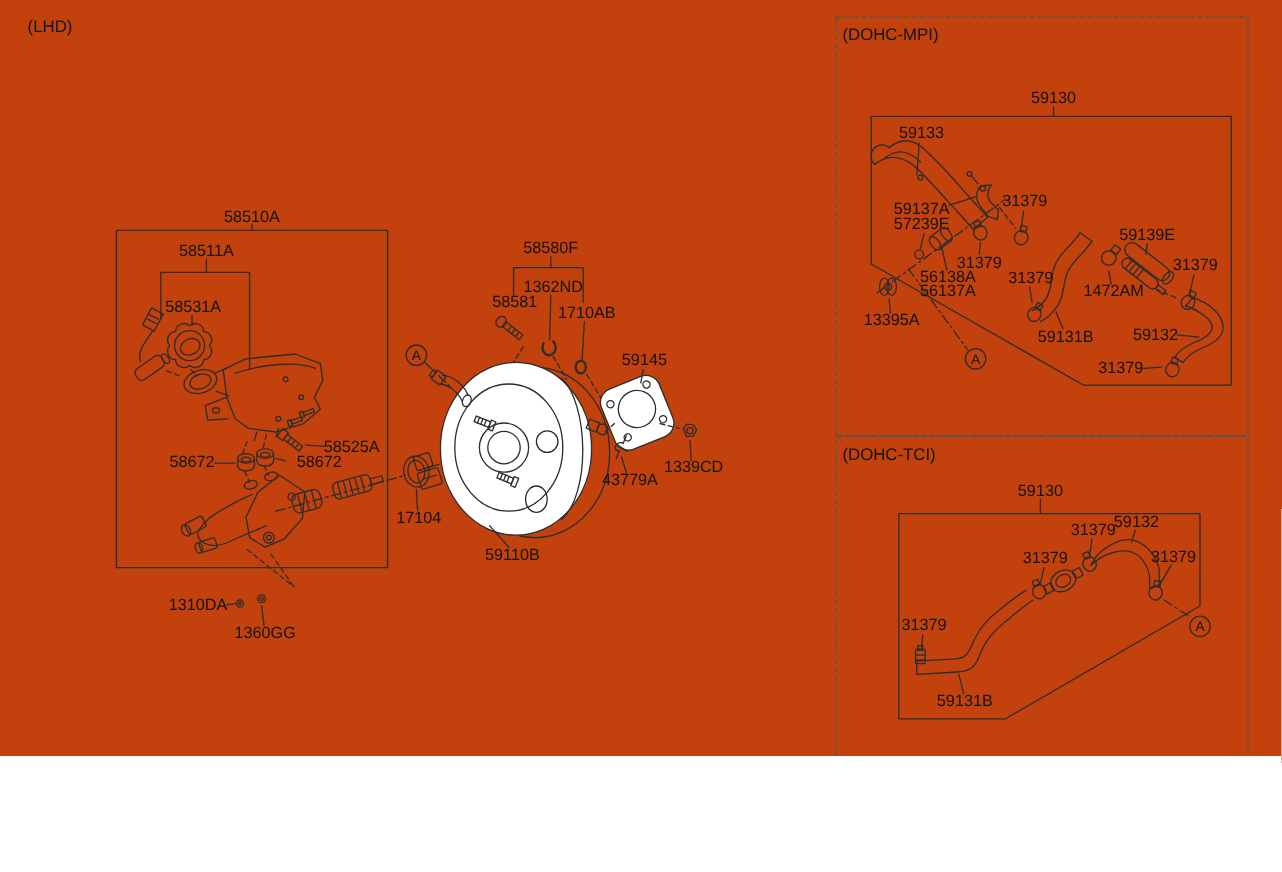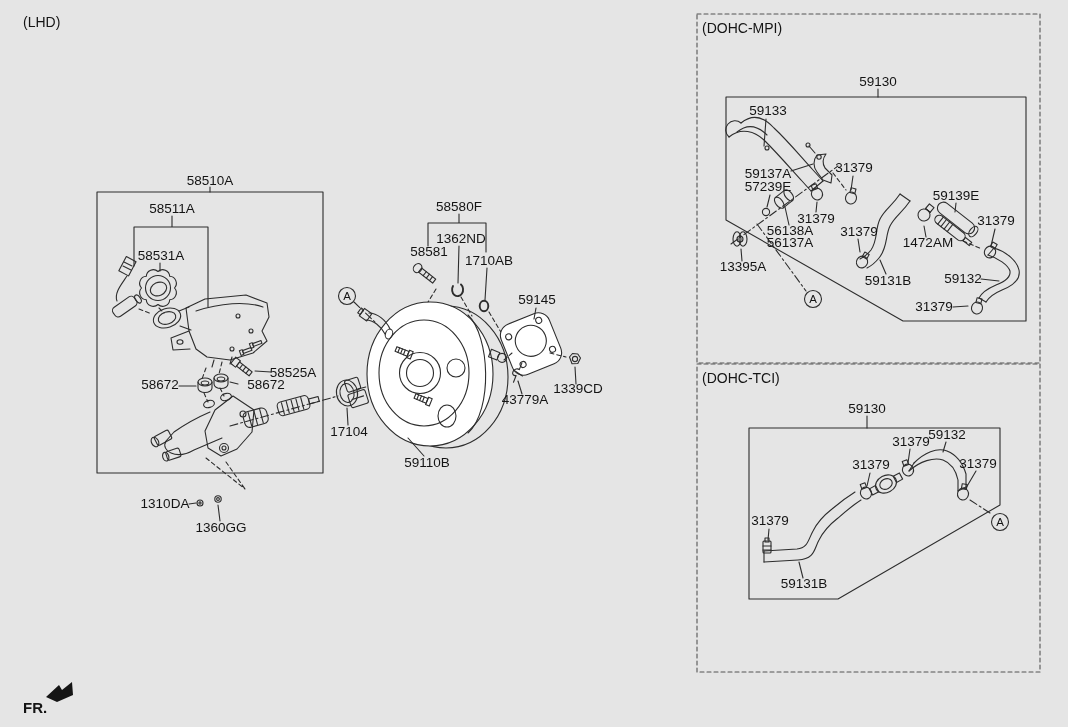--- a/index.html
+++ b/index.html
@@ -1,16 +1,16 @@
 <!DOCTYPE html>
 <html><head>
 <meta charset="utf-8">
 <style>
   html,body{margin:0;padding:0;background:#ffffff;}
-  .canvas{position:relative;width:1068px;height:727px;background:#e5e5e5;overflow:hidden;}
+  .canvas{position:relative;width:1068px;height:630px;background:#c2410c;overflow:hidden;}
   svg{display:block;}
   svg path,svg rect,svg circle,svg ellipse,svg line,svg polyline,svg polygon{
     fill:none;stroke:#2d2d2d;stroke-width:1.1;stroke-linecap:round;stroke-linejoin:round;}
   .lbl{font-family:"Liberation Sans",sans-serif;font-size:13.5px;fill:#141414;stroke:none;text-anchor:middle;}
   .ttl{font-family:"Liberation Sans",sans-serif;font-size:14px;fill:#141414;stroke:none;text-anchor:start;}
   .fr{font-family:"Liberation Sans",sans-serif;font-size:15px;font-weight:bold;fill:#141414;stroke:none;text-anchor:start;}
   .am{font-family:"Liberation Sans",sans-serif;font-size:11.5px;fill:#141414;stroke:none;text-anchor:middle;}
   .d{stroke-dasharray:4 3;}
   .dd{stroke-dasharray:8 3 2 3;}
   .t2{stroke-width:1.9;}

